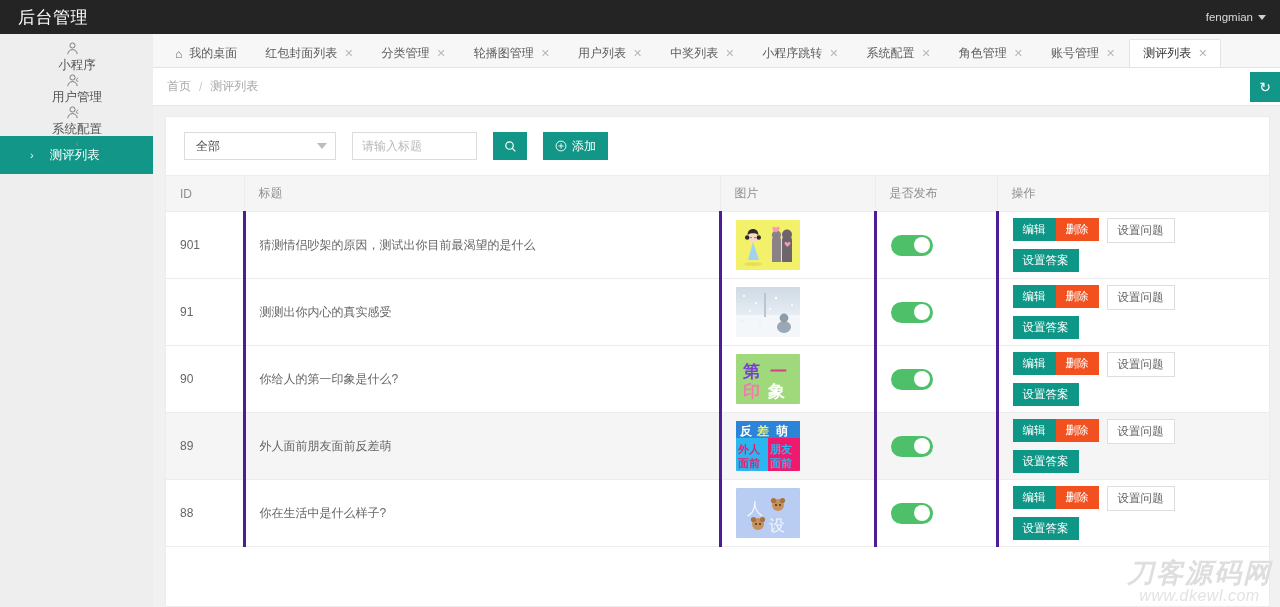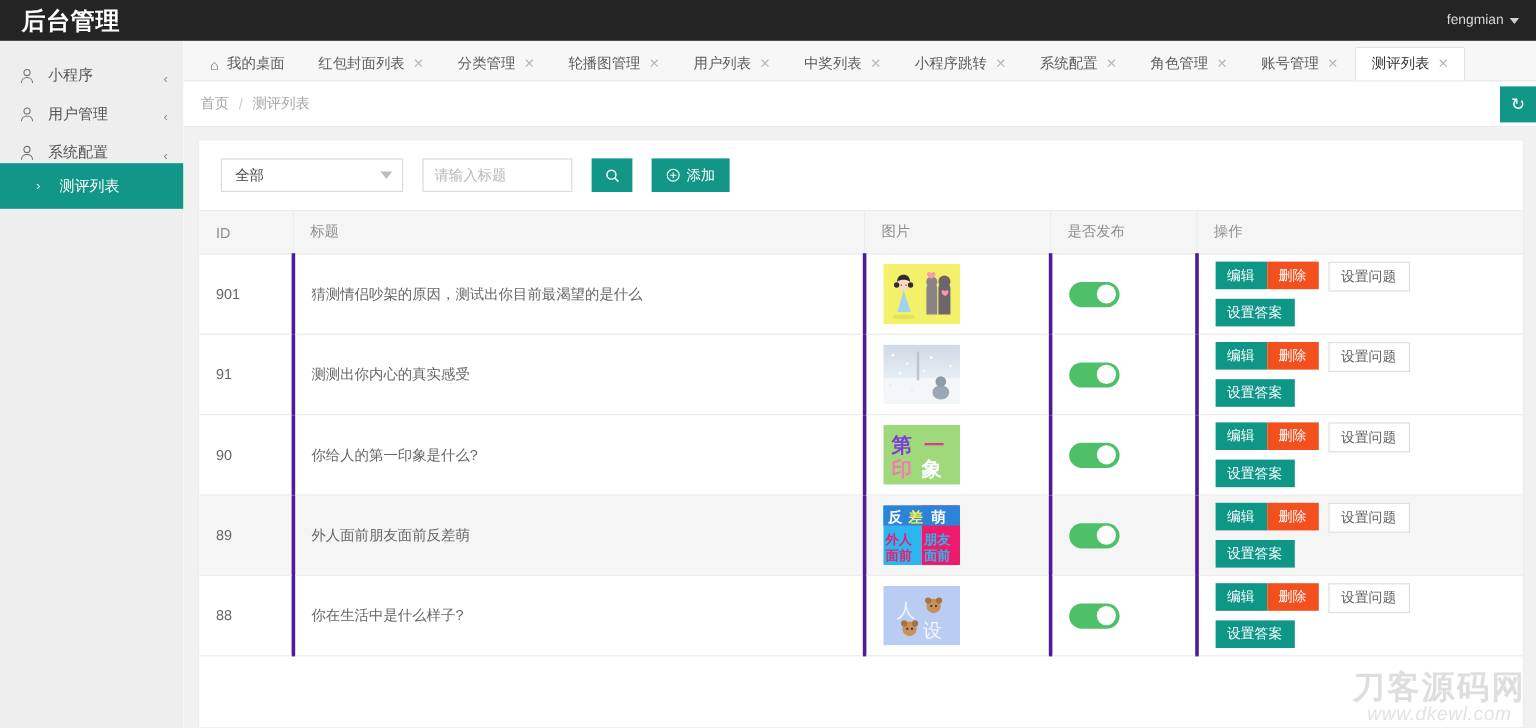--- a/index.html
+++ b/index.html
@@ -8,33 +8,33 @@
     font-family: "Liberation Sans", "DejaVu Sans", sans-serif;
     background: #ffffff; overflow: hidden;
   }
 
   
   .topbar {
     height: 34px; background: #242424; color: #ffffff;
     display: flex; align-items: center; justify-content: space-between;
     padding: 0 14px 0 18px; position: relative; z-index: 30;
   }
-  .topbar-title { font-size: 20px; font-weight: bold; letter-spacing: .5px; }
+  .topbar-title { font-size: 17px; font-weight: normal; letter-spacing: .5px; }
   .topbar-user { font-size: 11.5px; color: #d8d8d8; display: flex; align-items: center; gap: 5px; }
   .caret-down { width: 0; height: 0; border-left: 4px solid transparent;
     border-right: 4px solid transparent; border-top: 5px solid #cfcfcf; }
 
   
   .shell { display: flex; height: 573px; }
 
   
   .sidebar { width: 153px; background: #eeeeee; flex: 0 0 153px; padding-top: 6px; }
   .side-item {
-    height: 32px; display: flex; align-items: flex-end;
-    padding: 0 13px 0 14px; color: #545454; font-size: 12.5px; cursor: pointer;
+    height: 32px; display: flex; align-items: center;
+    padding: 0 13px 0 14px; color: #545454; font-size: 12.5px; cursor: pointer; flex-direction: column;
   }
   .side-item .ico { width: 17px; height: 17px; flex: 0 0 17px; margin-right: 9px;
     display: flex; align-items: center; justify-content: center; }
   .side-item .lbl { flex: 1; }
   .chev { font-size: 11px; color: #8a8a8a; line-height: 1; }
   .side-sub {
     height: 38px; background: #119688; color: #ffffff;
     display: flex; align-items: center; padding-left: 30px;
     font-size: 12.5px; cursor: pointer; gap: 16px;
   }
@@ -138,21 +138,21 @@
   .op-ghost  { background: #ffffff; color: #606060; border: 1px solid #dedede; height: 25px; }
   .op-teal   { background: #0e9687; color: #fff; height: 23px; }
   .ops-col1 { display: flex; flex-direction: row; gap: 0; }
 
   
   .watermark {
     position: absolute; right: 8px; bottom: 2px; text-align: center;
     pointer-events: none; user-select: none; z-index: 5;
   }
   .wm-top { font-size: 27px; font-weight: bold; color: #dedede; letter-spacing: 2px;
-    line-height: 1.05; }
+    line-height: 1.05; font-style: italic; }
   .wm-bot { font-size: 16px; font-weight: normal; color: #e3e3e3; letter-spacing: .5px;
     font-style: italic; font-family: "Liberation Sans", sans-serif; }
 </style>
 </head>
 <body>
 
 <div class="topbar">
   <div class="topbar-title">后台管理</div>
   <div class="topbar-user">
     <span>fengmian</span>

